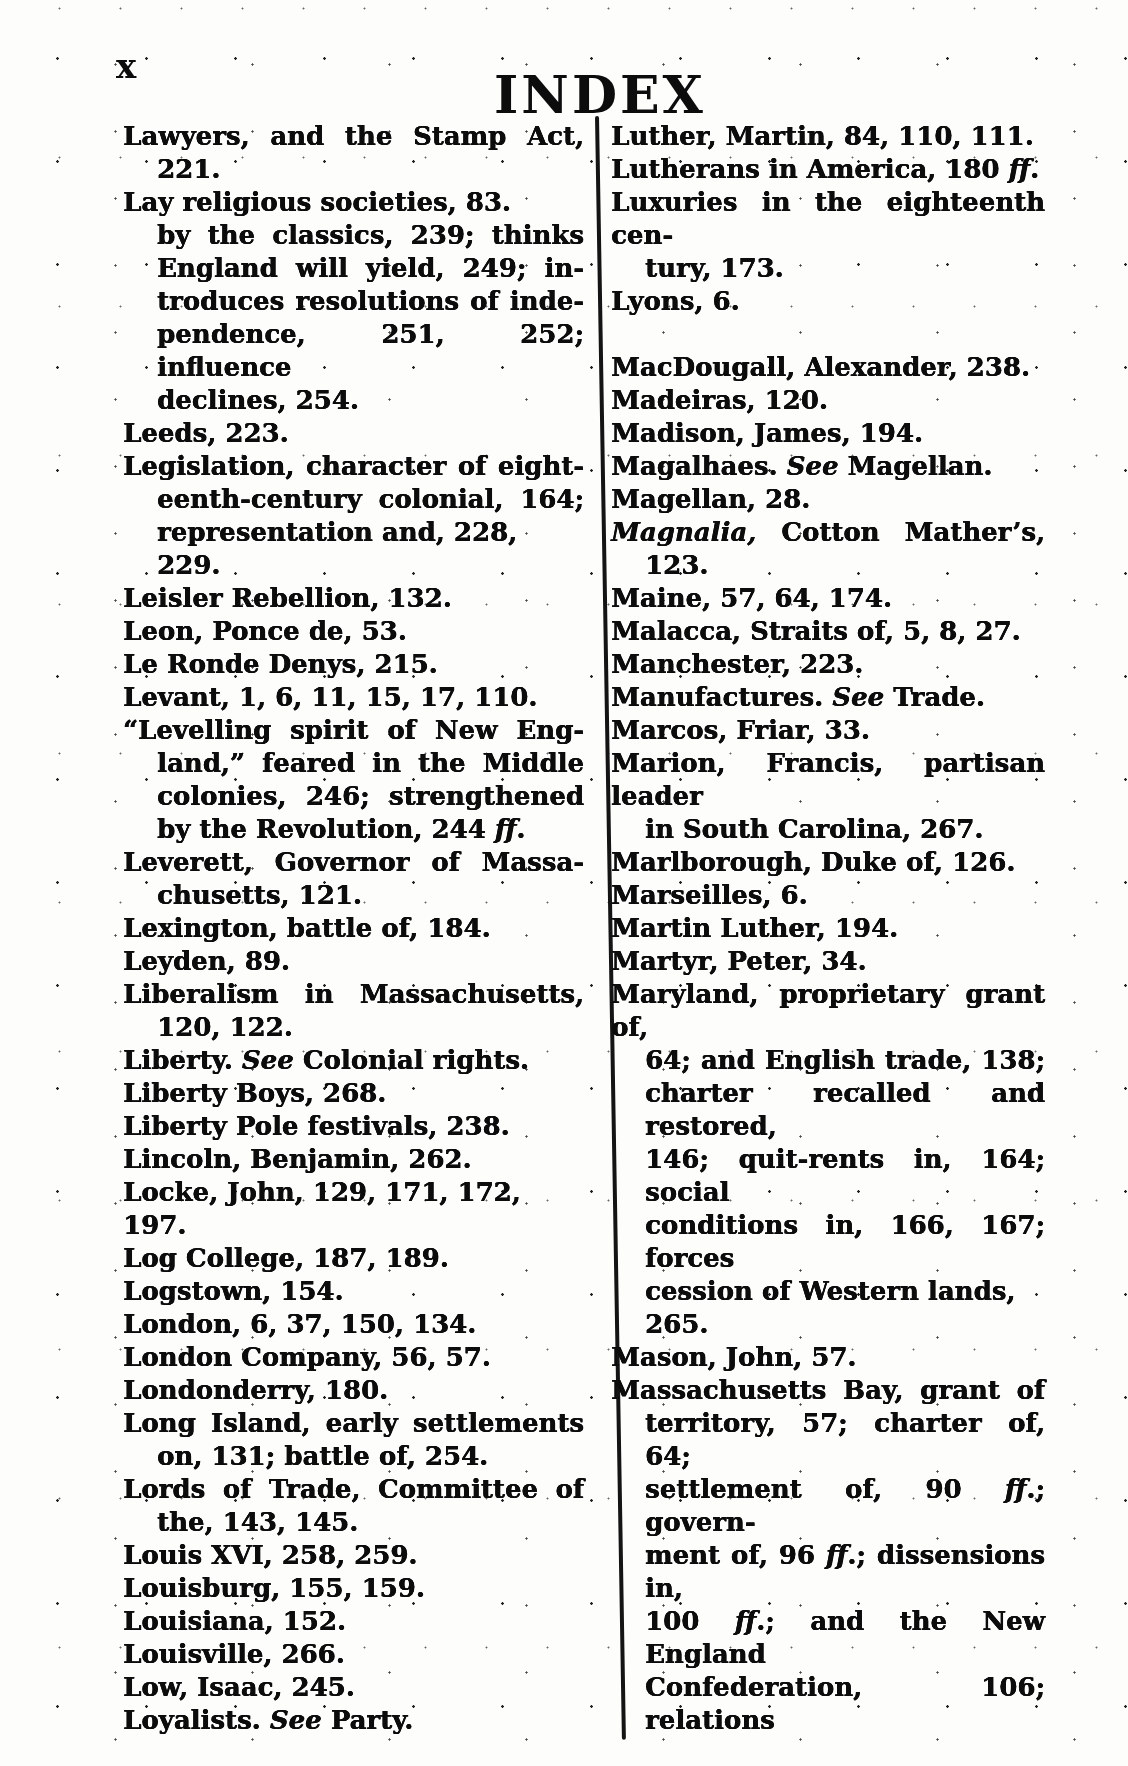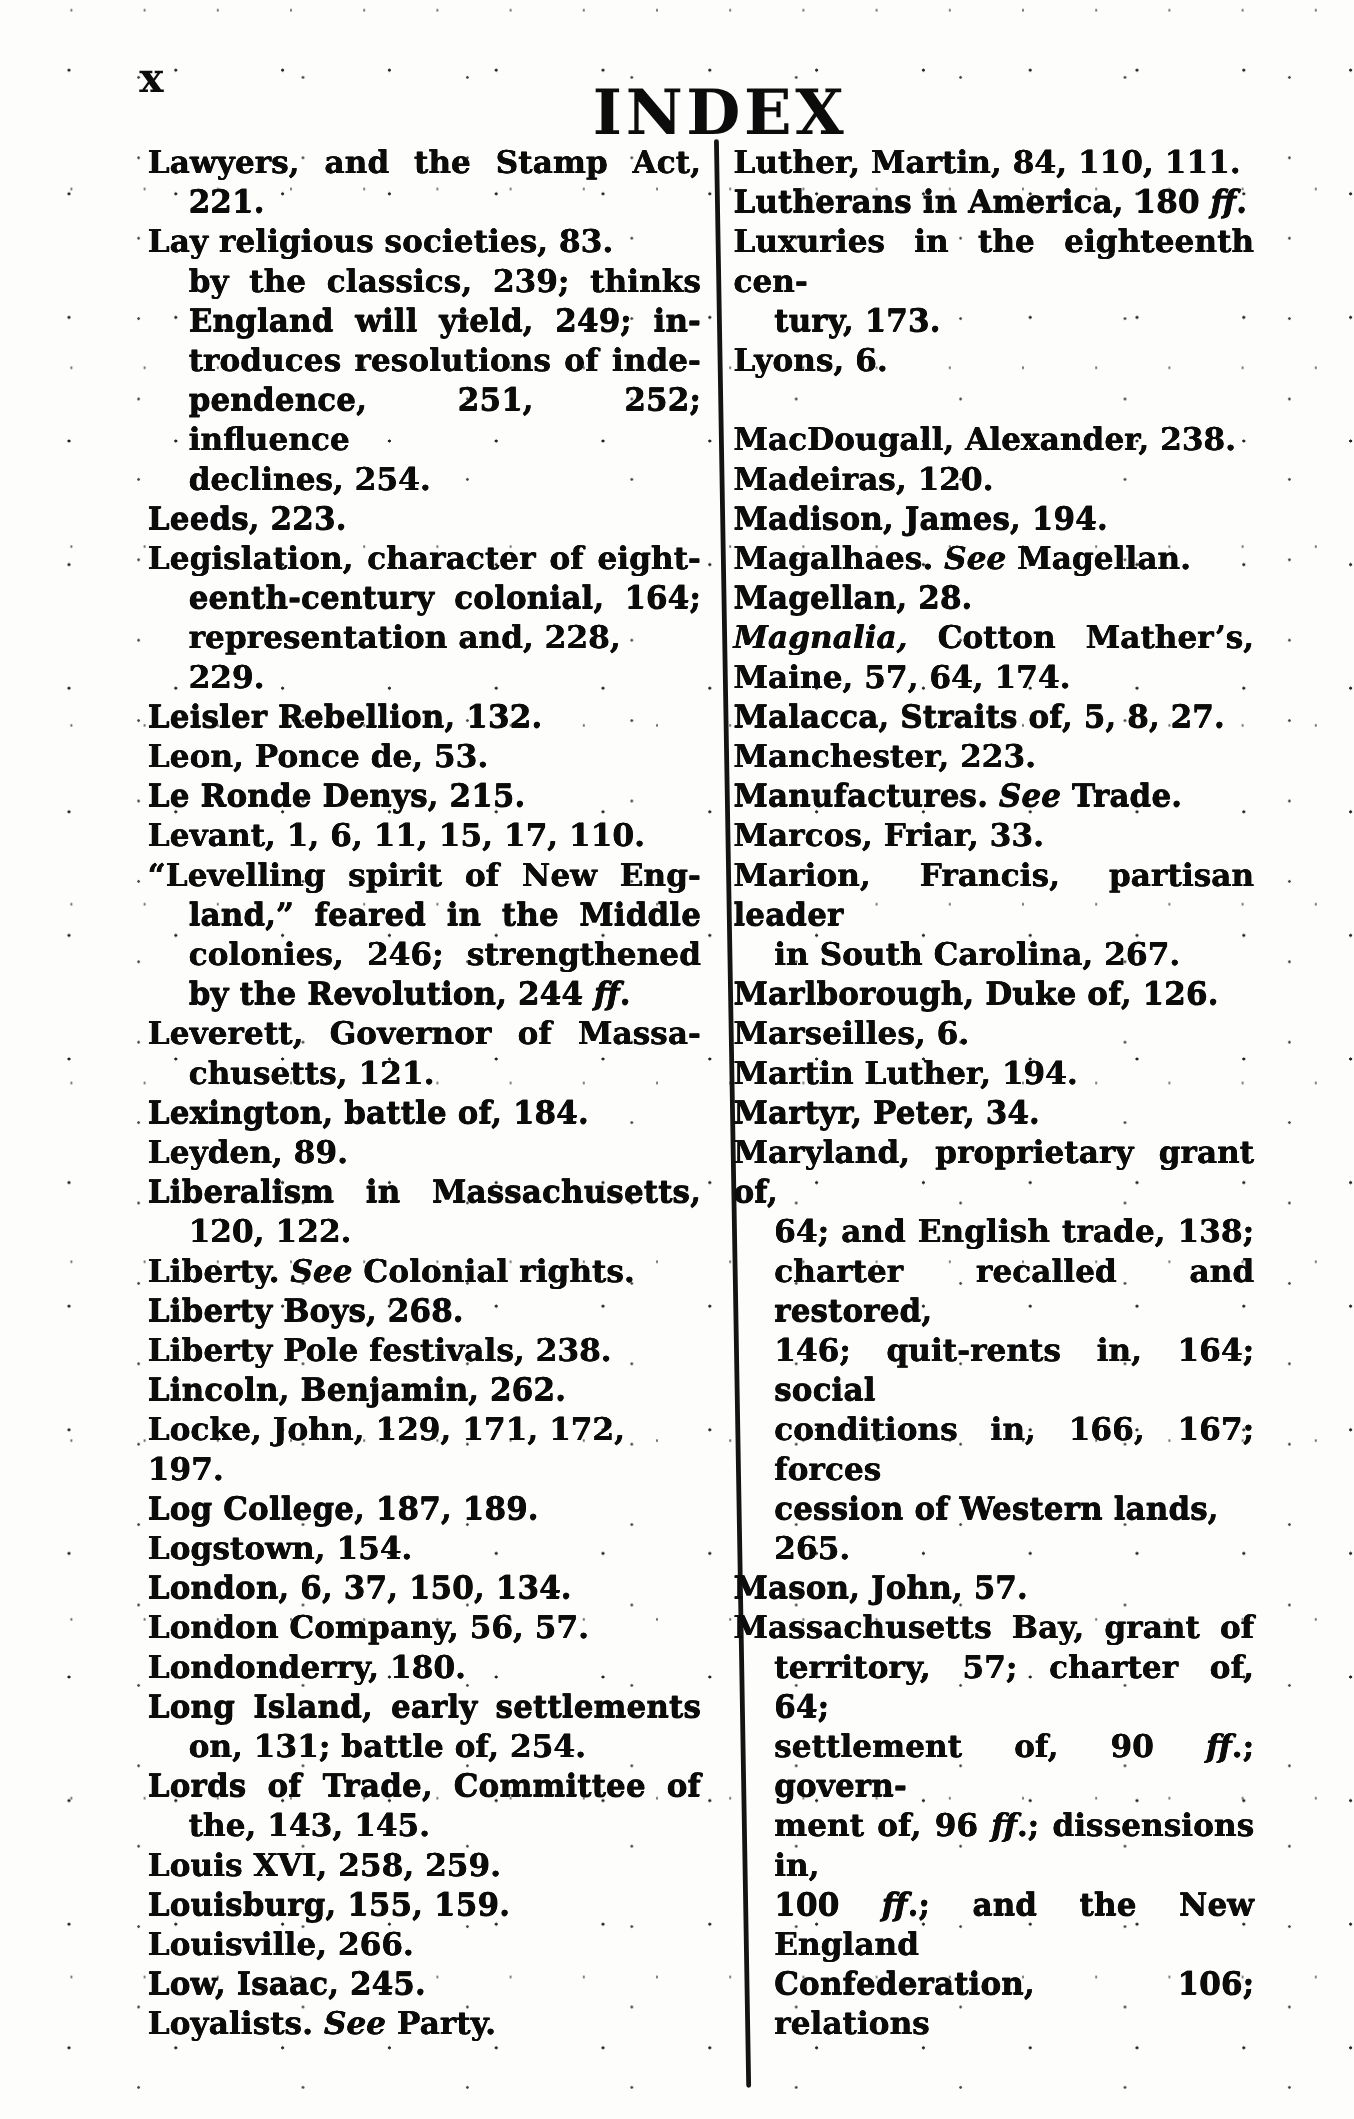--- a/index.html
+++ b/index.html
@@ -157,20 +157,23 @@
       <div class="line just">Lords of Trade, Committee of</div>
       <div class="line cont">the, 143, 145.</div>
     </div>
     <div class="entry">
       <div class="line">Louis XVI, 258, 259.</div>
     </div>
     <div class="entry">
       <div class="line">Louisburg, 155, 159.</div>
     </div>
     <div class="entry">
+      <div class="line">Louisiana, 152.</div>
+    </div>
+    <div class="entry">
       <div class="line">Louisville, 266.</div>
     </div>
     <div class="entry">
       <div class="line">Low, Isaac, 245.</div>
     </div>
     <div class="entry">
       <div class="line">Loyalists. <i>See</i> Party.</div>
     </div>
   </div>
 <div class="divider"></div>
@@ -199,20 +202,21 @@
       <div class="line">Madison, James, 194.</div>
     </div>
     <div class="entry">
       <div class="line">Magalhaes. <i>See</i> Magellan.</div>
     </div>
     <div class="entry">
       <div class="line">Magellan, 28.</div>
     </div>
     <div class="entry">
       <div class="line just"><i>Magnalia,</i> Cotton Mather’s,</div>
+      <div class="line cont">123.</div>
     </div>
     <div class="entry">
       <div class="line">Maine, 57, 64, 174.</div>
     </div>
     <div class="entry">
       <div class="line">Malacca, Straits of, 5, 8, 27.</div>
     </div>
     <div class="entry">
       <div class="line">Manchester, 223.</div>
     </div>

